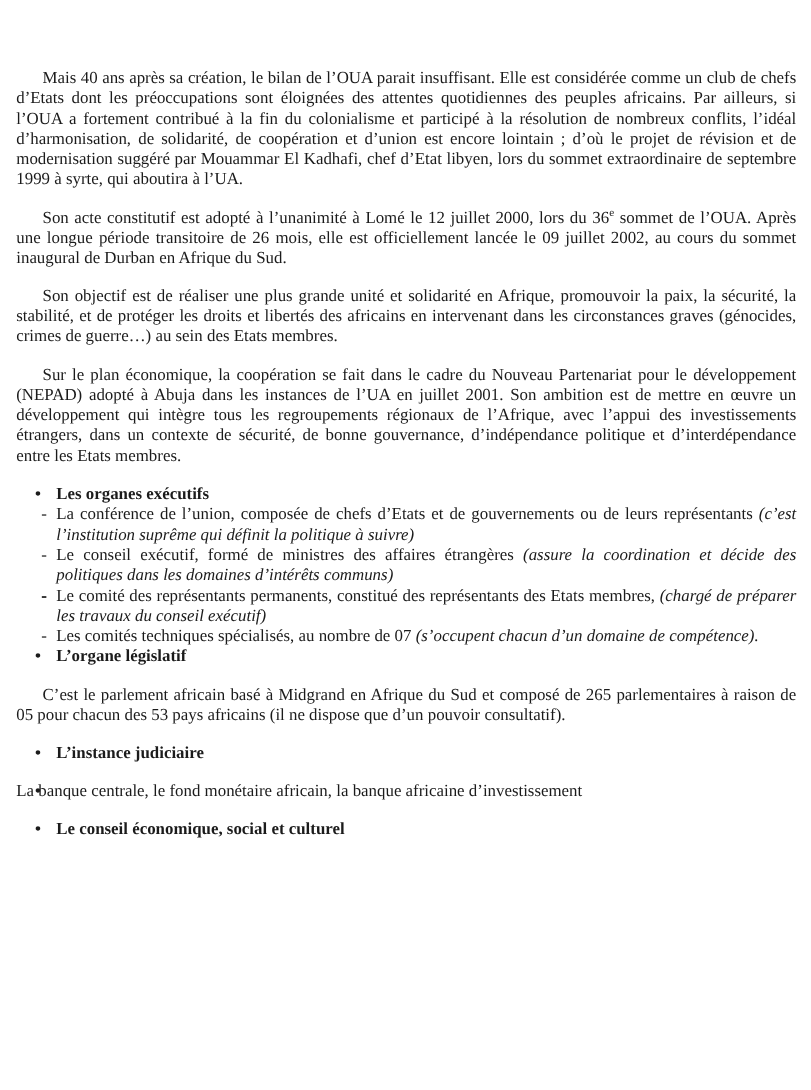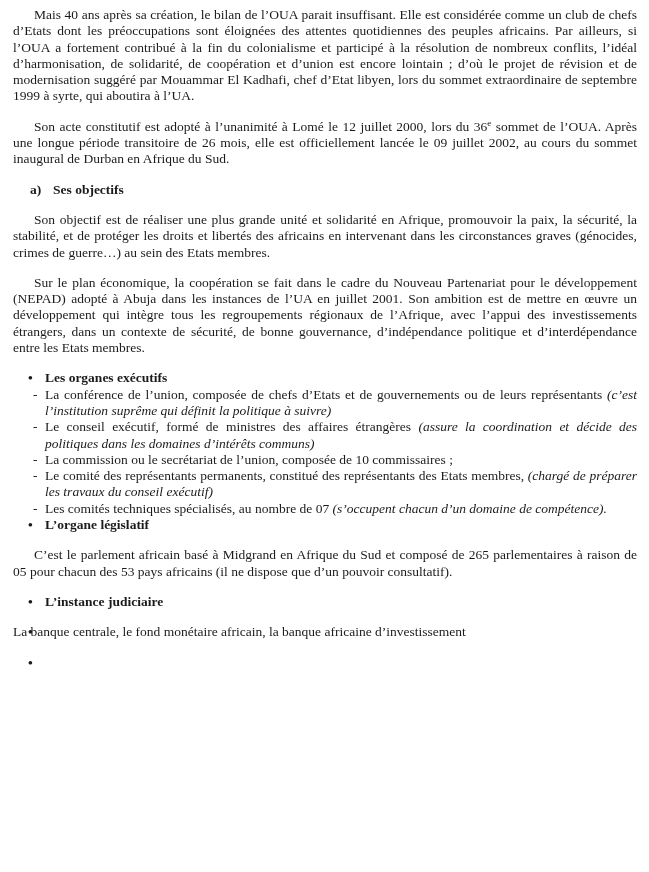--- a/index.html
+++ b/index.html
@@ -8,20 +8,21 @@
     width: 649px;
     height: 668px;
     padding: 7px 12px 0 13px;
     background: #ffffff;
     color: #1b1b1b;
     font-family: "Liberation Serif", serif;
     font-size: 13.5px;
     line-height: 16.3px;
     text-align: justify;
     overflow: hidden;
+    margin-top: 47px;
   }
   p { margin: 0 0 14px 0; }
   .indent { text-indent: 21px; }
   .h-ua {
     margin: 0 0 14px 62px;
     font-weight: bold;
     text-align: left;
   }
   .h-ua .num { display: inline-block; width: 22px; }
   .h-ua .note { font-style: italic; margin-left: 5px; }
@@ -44,49 +45,48 @@
 </head>
 <body>
 
 <div class="page">
 
   <p class="indent">Mais 40 ans après sa création, le bilan de l’OUA parait insuffisant. Elle est considérée comme un club de chefs d’Etats dont les préoccupations sont éloignées des attentes quotidiennes des peuples africains. Par ailleurs, si l’OUA a fortement contribué à la fin du colonialisme et participé à la résolution de nombreux conflits, l’idéal d’harmonisation, de solidarité, de coopération et d’union est encore lointain ; d’où le projet de révision et de modernisation suggéré par Mouammar El Kadhafi, chef d’Etat libyen, lors du sommet extraordinaire de septembre 1999 à syrte, qui aboutira à l’UA.</p>
 
 
   <p class="indent"><span>Son acte constitutif est adopté à l’unanimité à Lomé le 12 juillet 2000, lors du 36</span><sup>e</sup><span> sommet de l’OUA. Après une longue période transitoire de 26 mois, elle est officiellement lancée le 09 juillet 2002, au cours du sommet inaugural de Durban en Afrique du Sud.</span></p>
 
-  <div class="h-sub"><span class="marker">a)</span><span>Ses objectifs</span></div>
 
   <p class="indent">Son objectif est de réaliser une plus grande unité et solidarité en Afrique, promouvoir la paix, la sécurité, la stabilité, et de protéger les droits et libertés des africains en intervenant dans les circonstances graves (génocides, crimes de guerre…) au sein des Etats membres.</p>
 
   <p class="indent">Sur le plan économique, la coopération se fait dans le cadre du Nouveau Partenariat pour le développement (NEPAD) adopté à Abuja dans les instances de l’UA en juillet 2001.  Son ambition est de mettre en œuvre un développement qui intègre tous les regroupements régionaux de l’Afrique, avec l’appui des investissements étrangers, dans un contexte de sécurité, de bonne gouvernance, d’indépendance politique et d’interdépendance entre les Etats membres.</p>
 
 
 
   <div class="list">
 
     <div class="li bullet bold"><span class="marker">•</span><span>Les organes exécutifs</span></div>
 
     <div class="li dash"><span class="marker">-</span><span>La conférence de l’union, composée de chefs d’Etats et de gouvernements ou de leurs représentants </span><span class="it">(c’est l’institution suprême qui définit la politique à suivre)</span></div>
 
     <div class="li dash"><span class="marker">-</span><span>Le conseil exécutif, formé de ministres des affaires étrangères </span><span class="it">(assure la coordination et décide des politiques dans les domaines d’intérêts communs)</span></div>
 
-    <div class="li dash"><span class="marker">-</span><span>La commission ou le secrétariat de l’union, composée de 10 commissaires ;</span></div>
+    <div class="li dash"><span class="marker">-</span></div>
 
     <div class="li dash"><span class="marker">-</span><span>Le comité des représentants permanents, constitué des représentants des Etats membres, </span><span class="it">(chargé de préparer les travaux du conseil exécutif)</span></div>
 
     <div class="li dash"><span class="marker">-</span><span>Les comités techniques spécialisés, au nombre de 07 </span><span class="it">(s’occupent chacun d’un domaine de compétence).</span></div>
 
     <div class="li bullet bold gap-after"><span class="marker">•</span><span>L’organe législatif</span></div>
   </div>
 
   <p class="indent">C’est le parlement africain basé à Midgrand en Afrique du Sud et composé de 265 parlementaires à raison de 05 pour chacun des 53 pays africains (il ne dispose que d’un pouvoir consultatif).</p>
 
   <div class="li bullet bold gap-after"><span class="marker">•</span><span>L’instance judiciaire</span></div>
 
 
   <div class="li bullet bold gap-after"><span class="marker">•</span></div>
 
   <p>La banque centrale, le fond monétaire africain, la banque africaine d’investissement</p>
 
-  <div class="li bullet bold gap-after"><span class="marker">•</span></div>
+  <div class="li bullet bold gap-after"><span class="marker">•</span><span>Le conseil économique, social et culturel</span></div>
 
 </div>
 
 </body></html>

